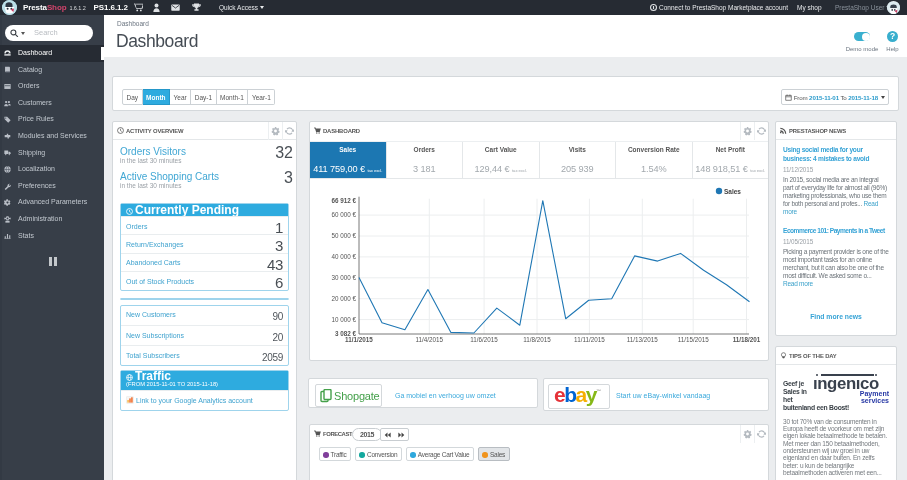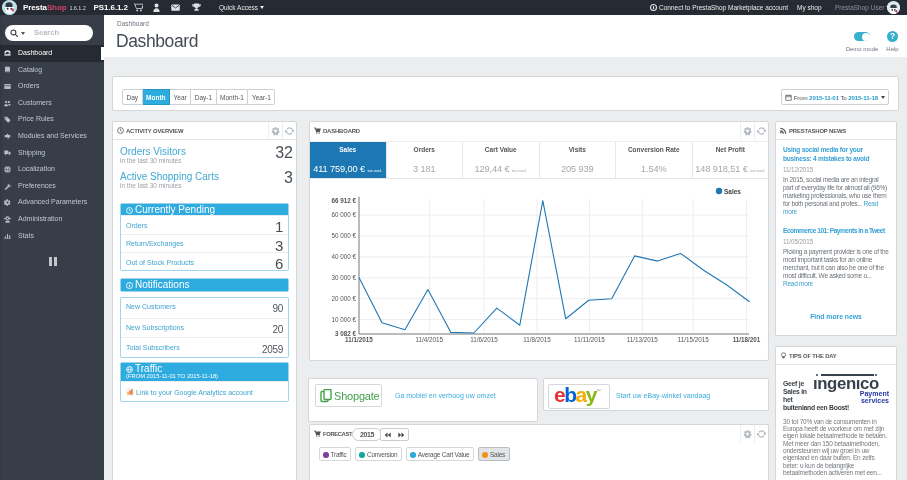--- a/index.html
+++ b/index.html
@@ -10,21 +10,21 @@
 #topbar .item { position:absolute; top:0; height:15px; line-height:15px; font-size:6.5px; color:#e8eaec; }
 #logo-circle { position:absolute; left:2px; top:0px; width:15px; height:15px; border-radius:50%; background:#bcdfe8; overflow:hidden; }
 #brand { position:absolute; left:23px; top:0; height:15px; line-height:15px; font-size:8px; font-weight:bold; color:#fff; letter-spacing:-0.1px; }
 #brand .shop { color:#d0446b; }
 #brand .ver { font-size:5.5px; font-weight:normal; color:#d8dadd; margin-left:3px; }
 .tico { position:absolute; top:3px; width:9px; height:9px; fill:#dfe2e5; }
 
 
 #sidebar { position:absolute; left:0; top:15px; width:104px; height:465px; background:#373e48; z-index:20; }
 #sidebar .edge { position:absolute; left:0; top:0; width:2px; height:465px; background:#333a44; }
-#search { position:absolute; left:5px; top:10px; width:88px; height:16px; background:#fff; border-radius:9px;font-weight:bold; }
+#search { position:absolute; left:5px; top:10px; width:88px; height:16px; background:#fff; border-radius:9px; }
 #search .mag { position:absolute; left:5px; top:3.8px; }
 #search .caret { position:absolute; left:16px; top:6.5px; width:0; height:0; border-left:2.5px solid transparent; border-right:2.5px solid transparent; border-top:3px solid #555; }
 #search .ph { position:absolute; left:29px; top:0; line-height:16px; font-size:7.5px; color:#b9bdc2; }
 .mitem { position:absolute; left:0; width:104px; height:16.6px; color:#c2c8cf; font-size:7px; }
 .mitem .txt { position:absolute; left:18px; top:0; line-height:16.6px; }
 .mitem svg { position:absolute; left:4px; top:4.8px; width:7px; height:7px; fill:#b9bec6; }
 .mitem.active { background:#262b33; color:#fff; }
 .mitem.active::after { content:""; position:absolute; right:0; top:2px; width:3px; height:12.6px; background:#fff; }
 .mitem.active svg { fill:#e8eaec; }
 
@@ -58,21 +58,21 @@
 #datebtn .car { display:inline-block; width:0; height:0; border-left:2.5px solid transparent; border-right:2.5px solid transparent; border-top:3px solid #444; margin-left:3px; vertical-align:1px; }
 
 
 #activity { left:112px; top:121px; width:185px; height:600px; }
 .bigline { position:relative; margin:0 7px; }
 .bigline .lab { position:absolute; left:0; top:0; font-size:10px; color:#41a7d4; }
 .bigline .num { position:absolute; right:-4px; top:-2.5px; font-size:16px; color:#4a5056; }
 .bigline .sub { position:absolute; left:0; top:11px; font-size:6.5px; color:#9aa0a6; }
 .section { position:relative; margin:0 7px; border:1px solid #9fd4ec; border-radius:2px; }
 .sechead { background:#2eabdf; color:#fff; padding:1.5px 5px; }
-.sechead .t { font-size:10px; font-weight:normal; line-height:8.3px; }
+.sechead .t { font-size:12px; font-weight:bold; line-height:8.3px; }
 .sechead .s { font-size:5.8px; line-height:7px; }
 .srow { position:relative; height:18.4px; border-top:1px solid #e9edef; }
 .srow2 { height:19.8px; }
 .srow:first-child { border-top:none; }
 .srow .l { position:absolute; left:5px; top:5.5px; font-size:7px; color:#40a3cf; }
 .srow .n { position:absolute; right:5px; top:2px; font-size:15px; color:#484e54; letter-spacing:-0.3px; }
 .srow2 .n { font-size:10px; top:5.5px; color:#50565c; }
 .twocol { display:flex; }
 .twocol .c { flex:1; text-align:center; padding:5px 0 6px; }
 .twocol .c+.c { border-left:1px solid #e9edef; }
@@ -329,33 +329,30 @@
       </div>
     <div class="srow">
         <div class="l">Orders</div>
         <div class="n">1</div>
       </div>
     <div class="srow">
         <div class="l">Return/Exchanges</div>
         <div class="n">3</div>
       </div>
     <div class="srow">
+        <div class="l">Abandoned Carts</div>
+        <div class="n">43</div>
+      </div>
+    <div class="srow">
         <div class="l">Out of Stock Products</div>
         <div class="n">6</div>
       </div>
   </div>
   <div style="height:7px;"></div>
   <div class="section">
-    <div class="sechead">
-        <div class="t"><svg width="7" height="7" viewBox="0 0 10 10" style="vertical-align:-1px;margin-right:2px;">
-            <circle cx="5" cy="5" r="4.4" fill="none" stroke="#fff" stroke-width="1.2"></circle>
-            <rect x="4.4" y="4.2" width="1.4" height="3.2" fill="#fff"></rect>
-            <rect x="4.4" y="2.3" width="1.4" height="1.3" fill="#fff"></rect>
-          </svg>Notifications</div>
-      </div>
   </div>
   <div style="height:5px;"></div>
   <div class="section">
     <div class="srow srow2">
         <div class="l">New Customers</div>
         <div class="n">90</div>
       </div>
     <div class="srow srow2">
         <div class="l">New Subscriptions</div>
         <div class="n">20</div>
@@ -458,21 +455,21 @@
   <text x="332.3" y="163" text-anchor="middle" font-size="6.3px" fill="#555" font-weight="normal">11/13/2015</text>
   <text x="383.2" y="163" text-anchor="middle" font-size="6.3px" fill="#555" font-weight="normal">11/15/2015</text>
   <text x="436.5" y="163" text-anchor="middle" font-size="6.3px" fill="#555" font-weight="bold">11/18/201</text>
   <polyline points="49.0,98.6 72.0,143.7 94.9,150.8 117.9,110.5 140.9,153.4 163.9,154.0 186.8,129.1 209.8,146.2 232.8,21.7 255.7,139.7 278.7,121.3 301.7,119.7 324.6,76.9 347.6,82.1 370.6,74.4 393.6,91.3 416.5,105.7 439.5,122.8" fill="none" stroke="#1f77b4" stroke-width="1.1" stroke-linejoin="round"></polyline>
   <circle cx="409" cy="12" r="3.2" fill="#1f77b4"></circle>
   <text x="414" y="14.5" font-size="6.5px" fill="#444" font-weight="bold">Sales</text>
   </svg>
   </div>
 </div>
 
-<div class="modcard" style="left:308px;top:378px;width:230px;height:44px;">
+<div class="modcard" style="left:308px;top:378px;width:230px;height:30px;">
   <div class="logobox" style="left:6px;top:5px;width:67px;height:23px;">
     <svg width="12" height="14" viewBox="0 0 12 14" style="position:absolute;left:4px;top:4px;">
         <rect x="1" y="2.5" width="7" height="10" rx="1" fill="none" stroke="#44a04a" stroke-width="1.4"></rect>
         <rect x="4" y="0.5" width="7" height="10" rx="1" fill="#fff" stroke="#44a04a" stroke-width="1.4"></rect>
       </svg>
     <div style="position:absolute;left:18px;top:5px;font-size:11px;color:#44a04a;letter-spacing:-0.2px;">Shopgate</div>
   </div>
   <div class="modlink" style="left:86px;top:13px;">Ga mobiel en verhoog uw omzet</div>
 </div>
 <div class="modcard" style="left:543px;top:378px;width:226px;height:33px;">

